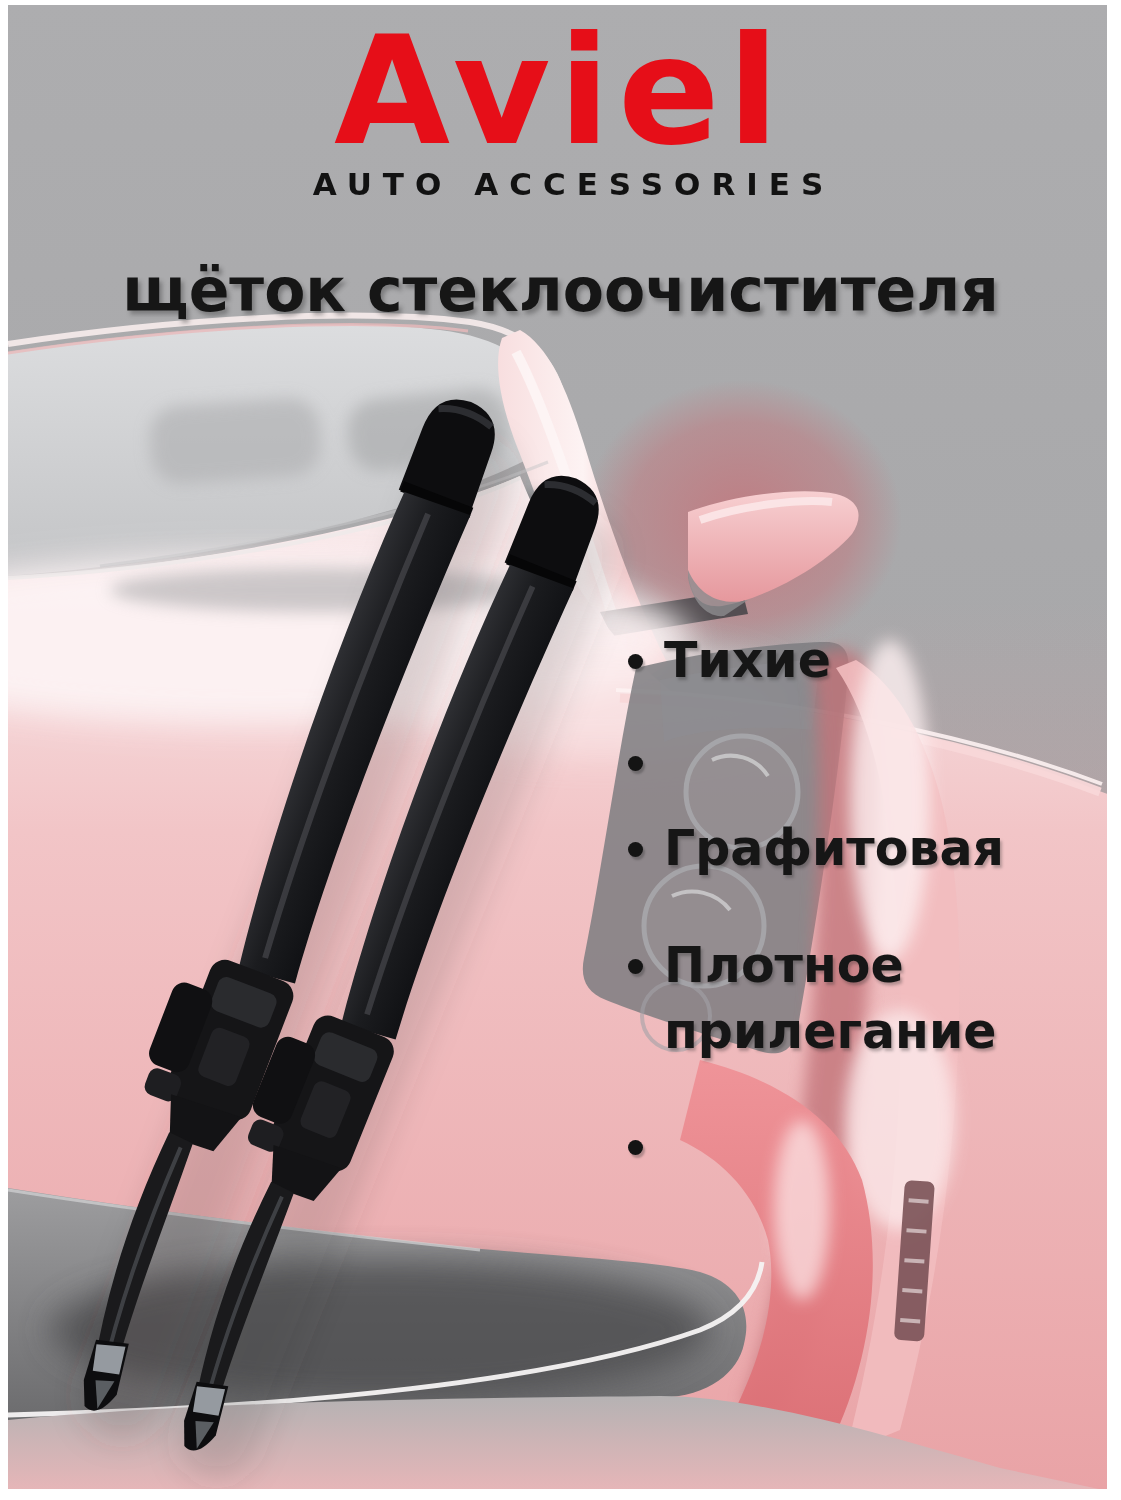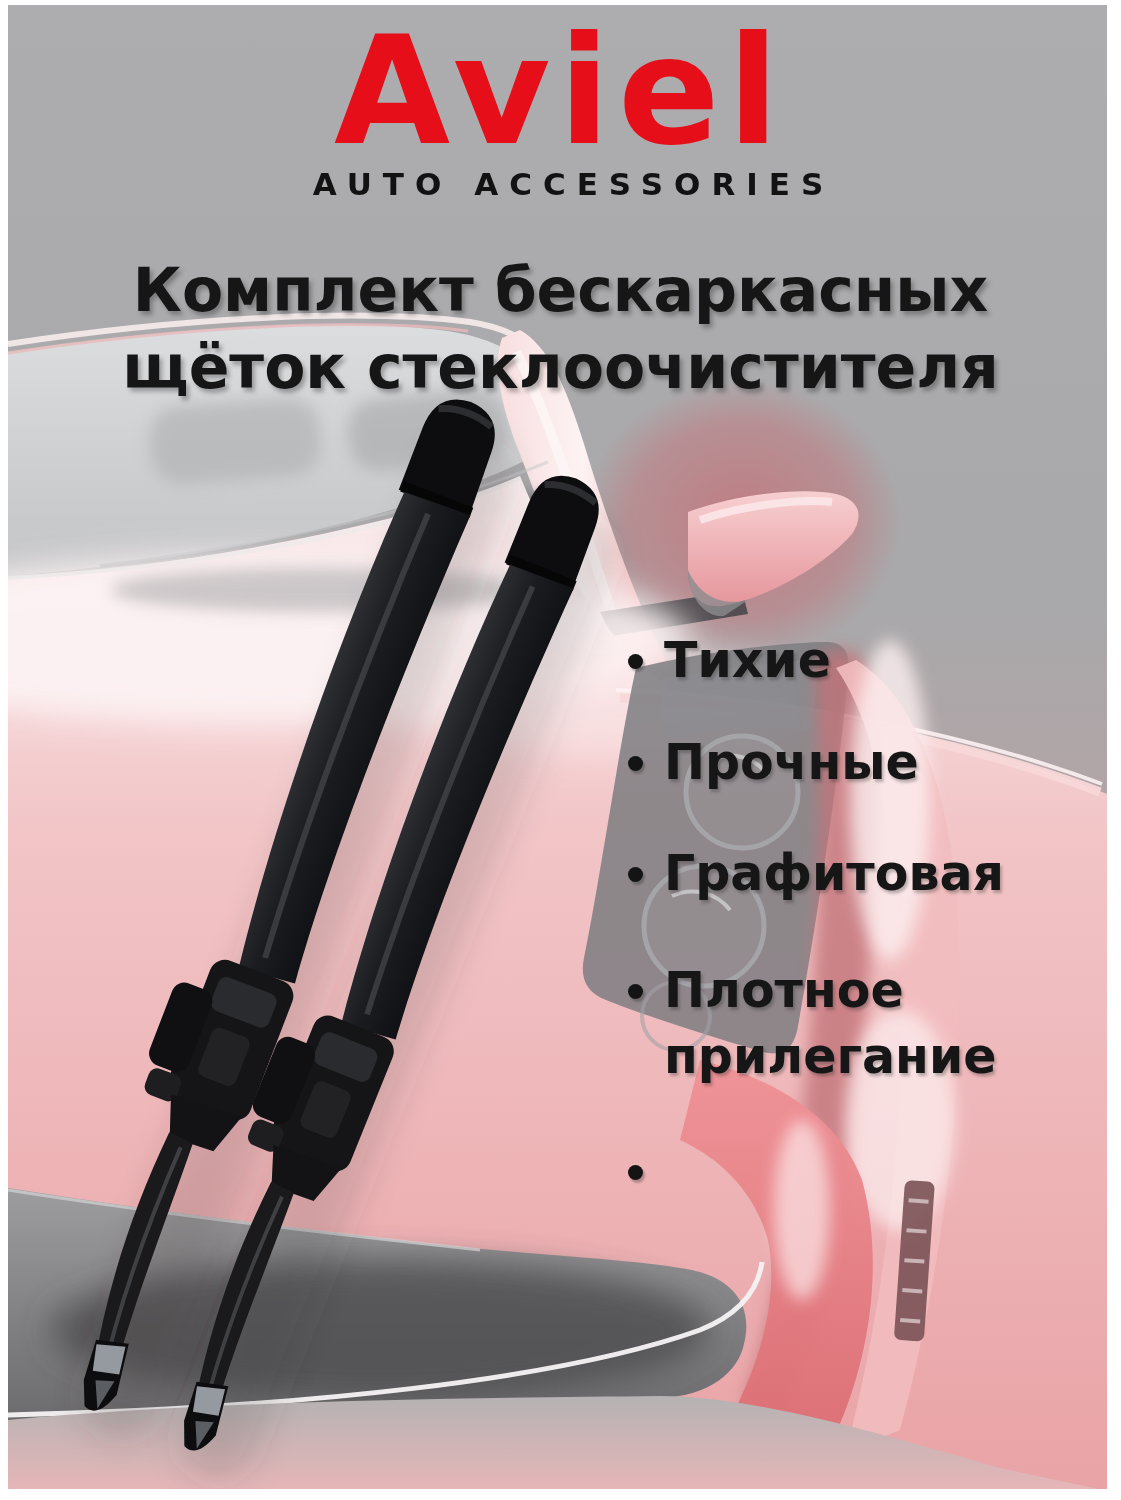--- a/index.html
+++ b/index.html
@@ -225,32 +225,30 @@
 </svg>
 
 <div class="text-layer">
 
   <div class="logo">
     <div class="logo-word" style="color: rgb(230, 14, 24);">Aviel</div>
     <div class="logo-sub">AUTO ACCESSORIES</div>
   </div>
 
   <div class="title">
-    <div>Комплект бескаркасных</div>
     <div>щёток стеклоочистителя</div>
   </div>
 
   <ul class="features">
     <li>
       <span class="dot"></span>
       <span class="feature-text">Тихие</span>
     </li>
     <li>
       <span class="dot"></span>
-      <span class="feature-text">Прочные</span>
     </li>
     <li>
       <span class="dot"></span>
       <span class="feature-text">Графитовая</span>
     </li>
     <li>
       <span class="dot"></span>
       <span class="feature-text">Плотное прилегание</span>
     </li>
     <li>

